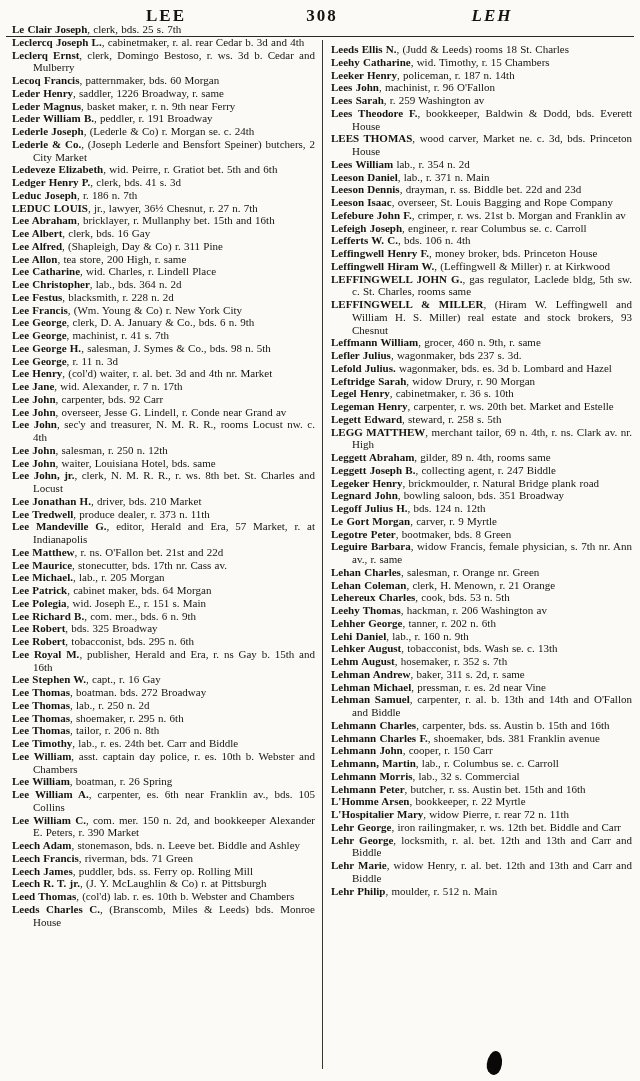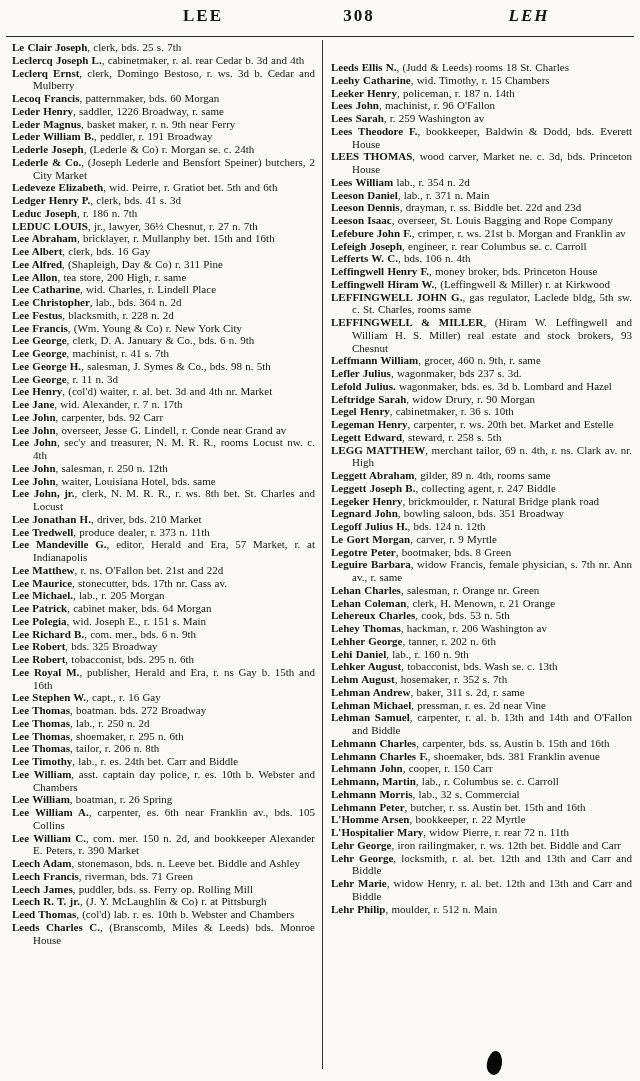--- a/index.html
+++ b/index.html
@@ -12,21 +12,20 @@
     width:640px; height:1081px;
     margin:0 auto;
     background:#fbfaf6;
     color:#17150f;
     overflow:hidden;
     box-sizing:border-box;
   }
   .header {
     position:relative;
     height:30px;
-    margin-left:37px;
   }
   .header .h-item {
     position:absolute;
     top:6px;
     font-size:17px;
     font-weight:bold;
     letter-spacing:2px;
     transform:translateX(-50%);
   }
   .h-left   { left:166px; }
@@ -38,21 +37,21 @@
     border-top:1.6px solid #2a2620;
   }
   .col-divider {
     position:absolute;
     left:322px; top:40px; bottom:12px;
     width:1px;
     background:#3a362e;
   }
   .column {
     position:absolute;
-    top:41px;
+    top:23px;
     height:1036px;
     overflow:hidden;
     font-size:11px;
     line-height:12.75px;
   }
   .col-left  { left:12px;  width:303px; }
   .col-right { left:331px; width:301px;margin-top:20px; }
   .entry {
     text-indent:-21px;
     padding-left:21px;
@@ -175,21 +174,21 @@
       <div class="entry"><span class="ename">Leggett Joseph B.</span>, collecting agent, r. 247 Biddle</div>
       <div class="entry"><span class="ename">Legeker Henry</span>, brickmoulder, r. Natural Bridge plank road</div>
       <div class="entry"><span class="ename">Legnard John</span>, bowling saloon, bds. 351 Broadway</div>
       <div class="entry"><span class="ename">Legoff Julius H.</span>, bds. 124 n. 12th</div>
       <div class="entry"><span class="ename">Le Gort Morgan</span>, carver, r. 9 Myrtle</div>
       <div class="entry"><span class="ename">Legotre Peter</span>, bootmaker, bds. 8 Green</div>
       <div class="entry"><span class="ename">Leguire Barbara</span>, widow Francis, female physician, s. 7th nr. Ann av., r. same</div>
       <div class="entry"><span class="ename">Lehan Charles</span>, salesman, r. Orange nr. Green</div>
       <div class="entry"><span class="ename">Lehan Coleman</span>, clerk, H. Menown, r. 21 Orange</div>
       <div class="entry"><span class="ename">Lehereux Charles</span>, cook, bds. 53 n. 5th</div>
-      <div class="entry"><span class="ename">Lehey Thomas</span>, hackman, r. 206 Washington av</div>
+      <div class="entry"><span class="ename">Leehy Thomas</span>, hackman, r. 206 Washington av</div>
       <div class="entry"><span class="ename">Lehher George</span>, tanner, r. 202 n. 6th</div>
       <div class="entry"><span class="ename">Lehi Daniel</span>, lab., r. 160 n. 9th</div>
       <div class="entry"><span class="ename">Lehker August</span>, tobacconist, bds. Wash se. c. 13th</div>
       <div class="entry"><span class="ename">Lehm August</span>, hosemaker, r. 352 s. 7th</div>
       <div class="entry"><span class="ename">Lehman Andrew</span>, baker, 311 s. 2d, r. same</div>
       <div class="entry"><span class="ename">Lehman Michael</span>, pressman, r. es. 2d near Vine</div>
       <div class="entry"><span class="ename">Lehman Samuel</span>, carpenter, r. al. b. 13th and 14th and O'Fallon and Biddle</div>
       <div class="entry"><span class="ename">Lehmann Charles</span>, carpenter, bds. ss. Austin b. 15th and 16th</div>
       <div class="entry"><span class="ename">Lehmann Charles F.</span>, shoemaker, bds. 381 Franklin avenue</div>
       <div class="entry"><span class="ename">Lehmann John</span>, cooper, r. 150 Carr</div>

